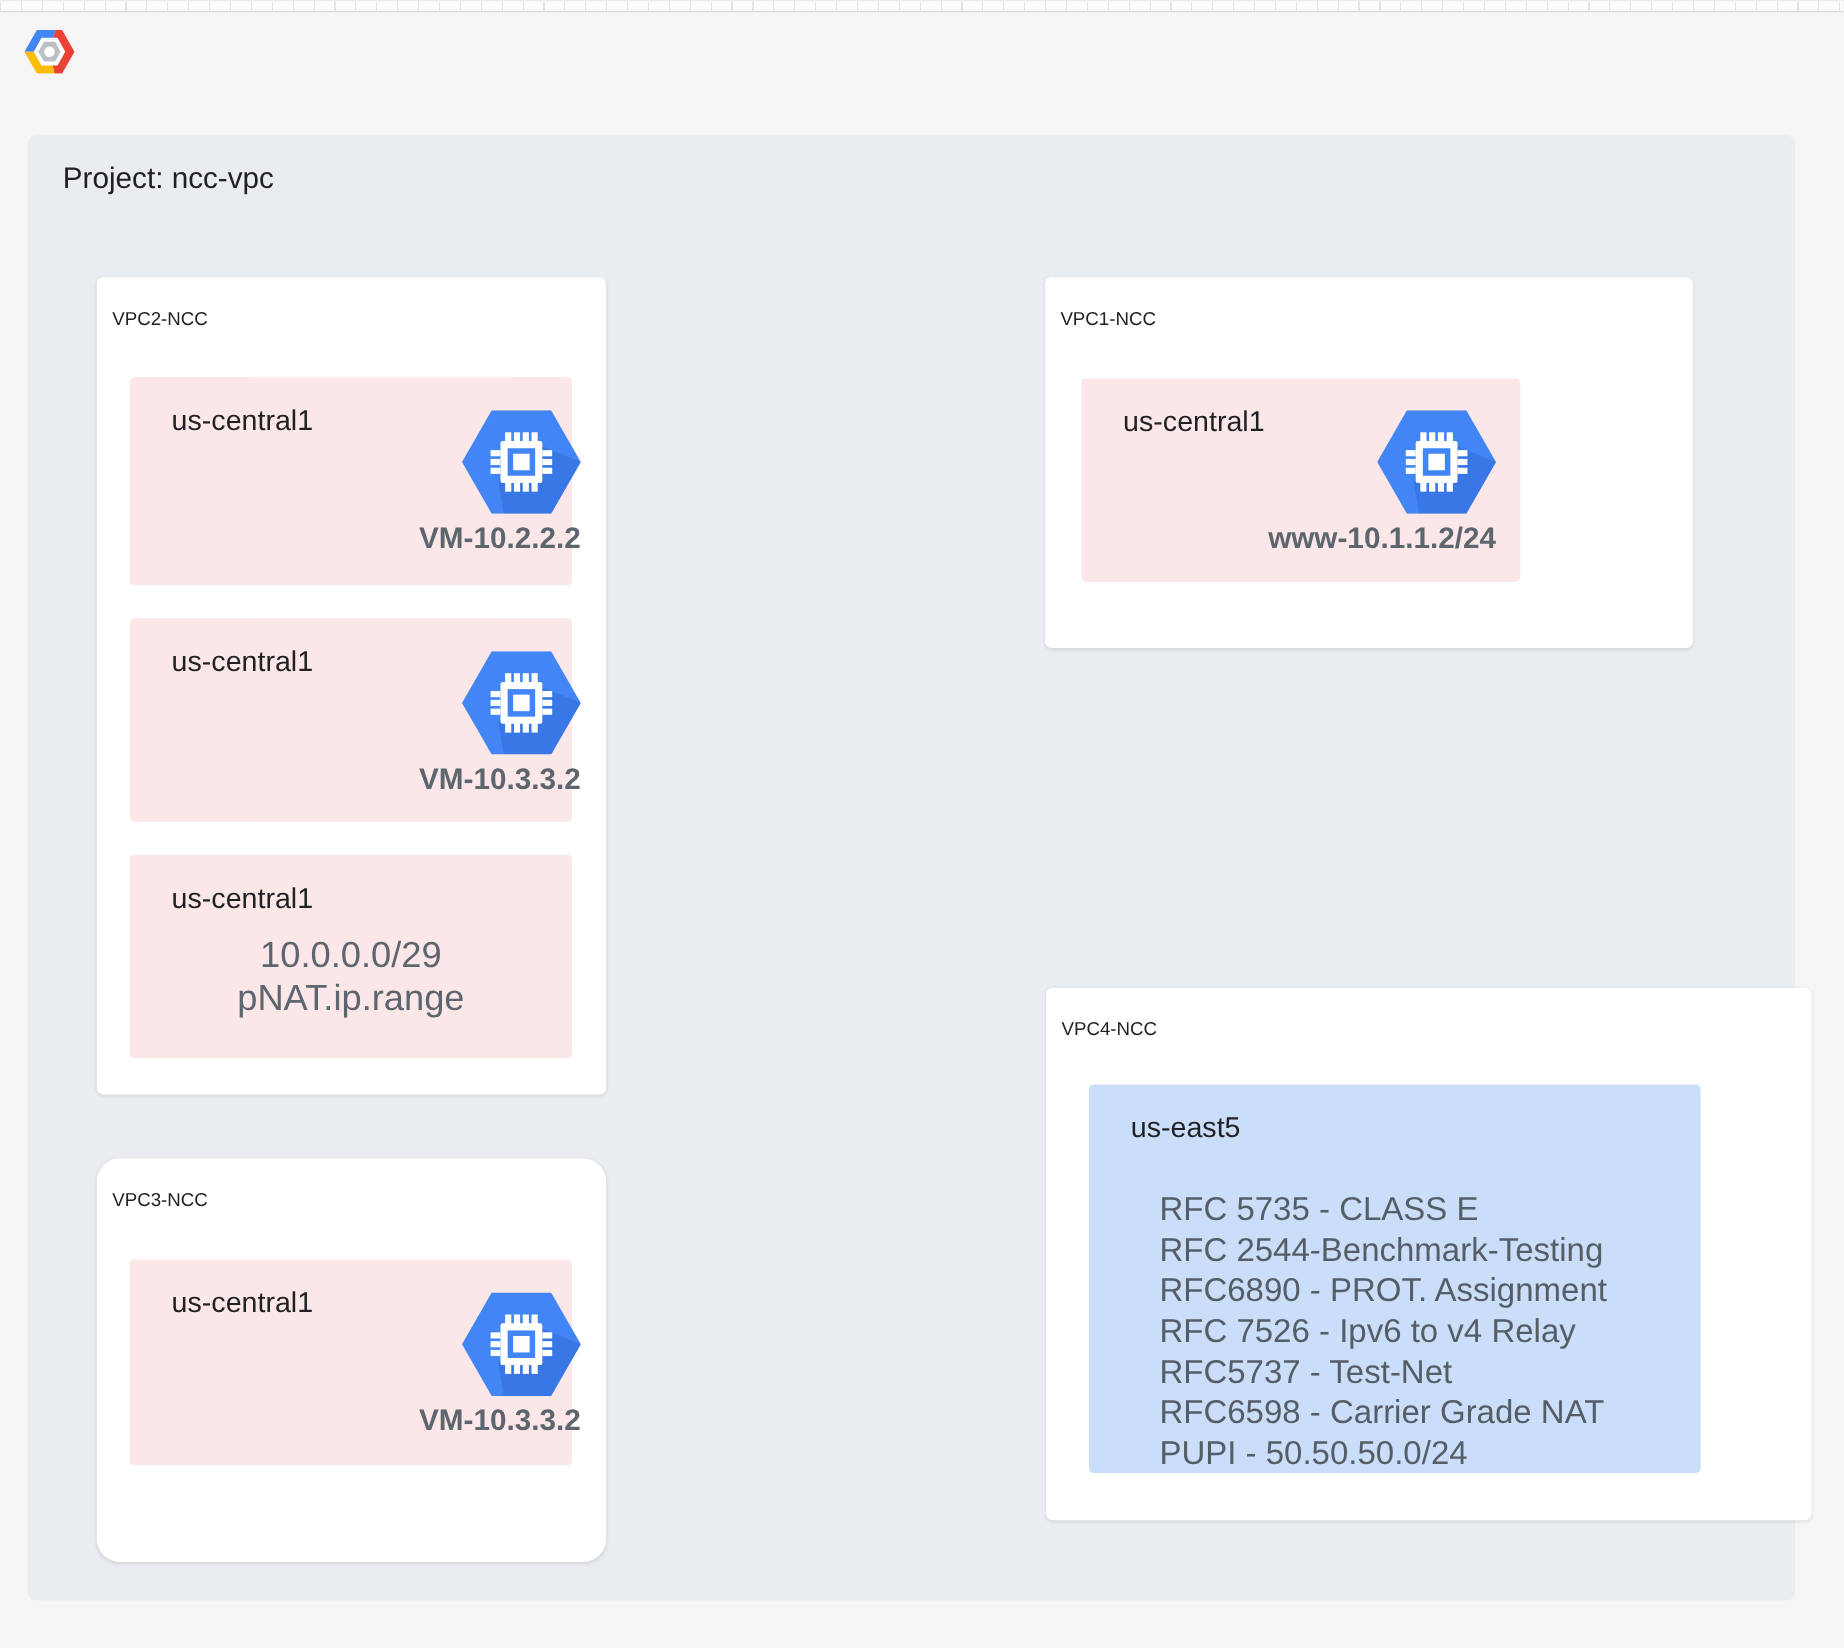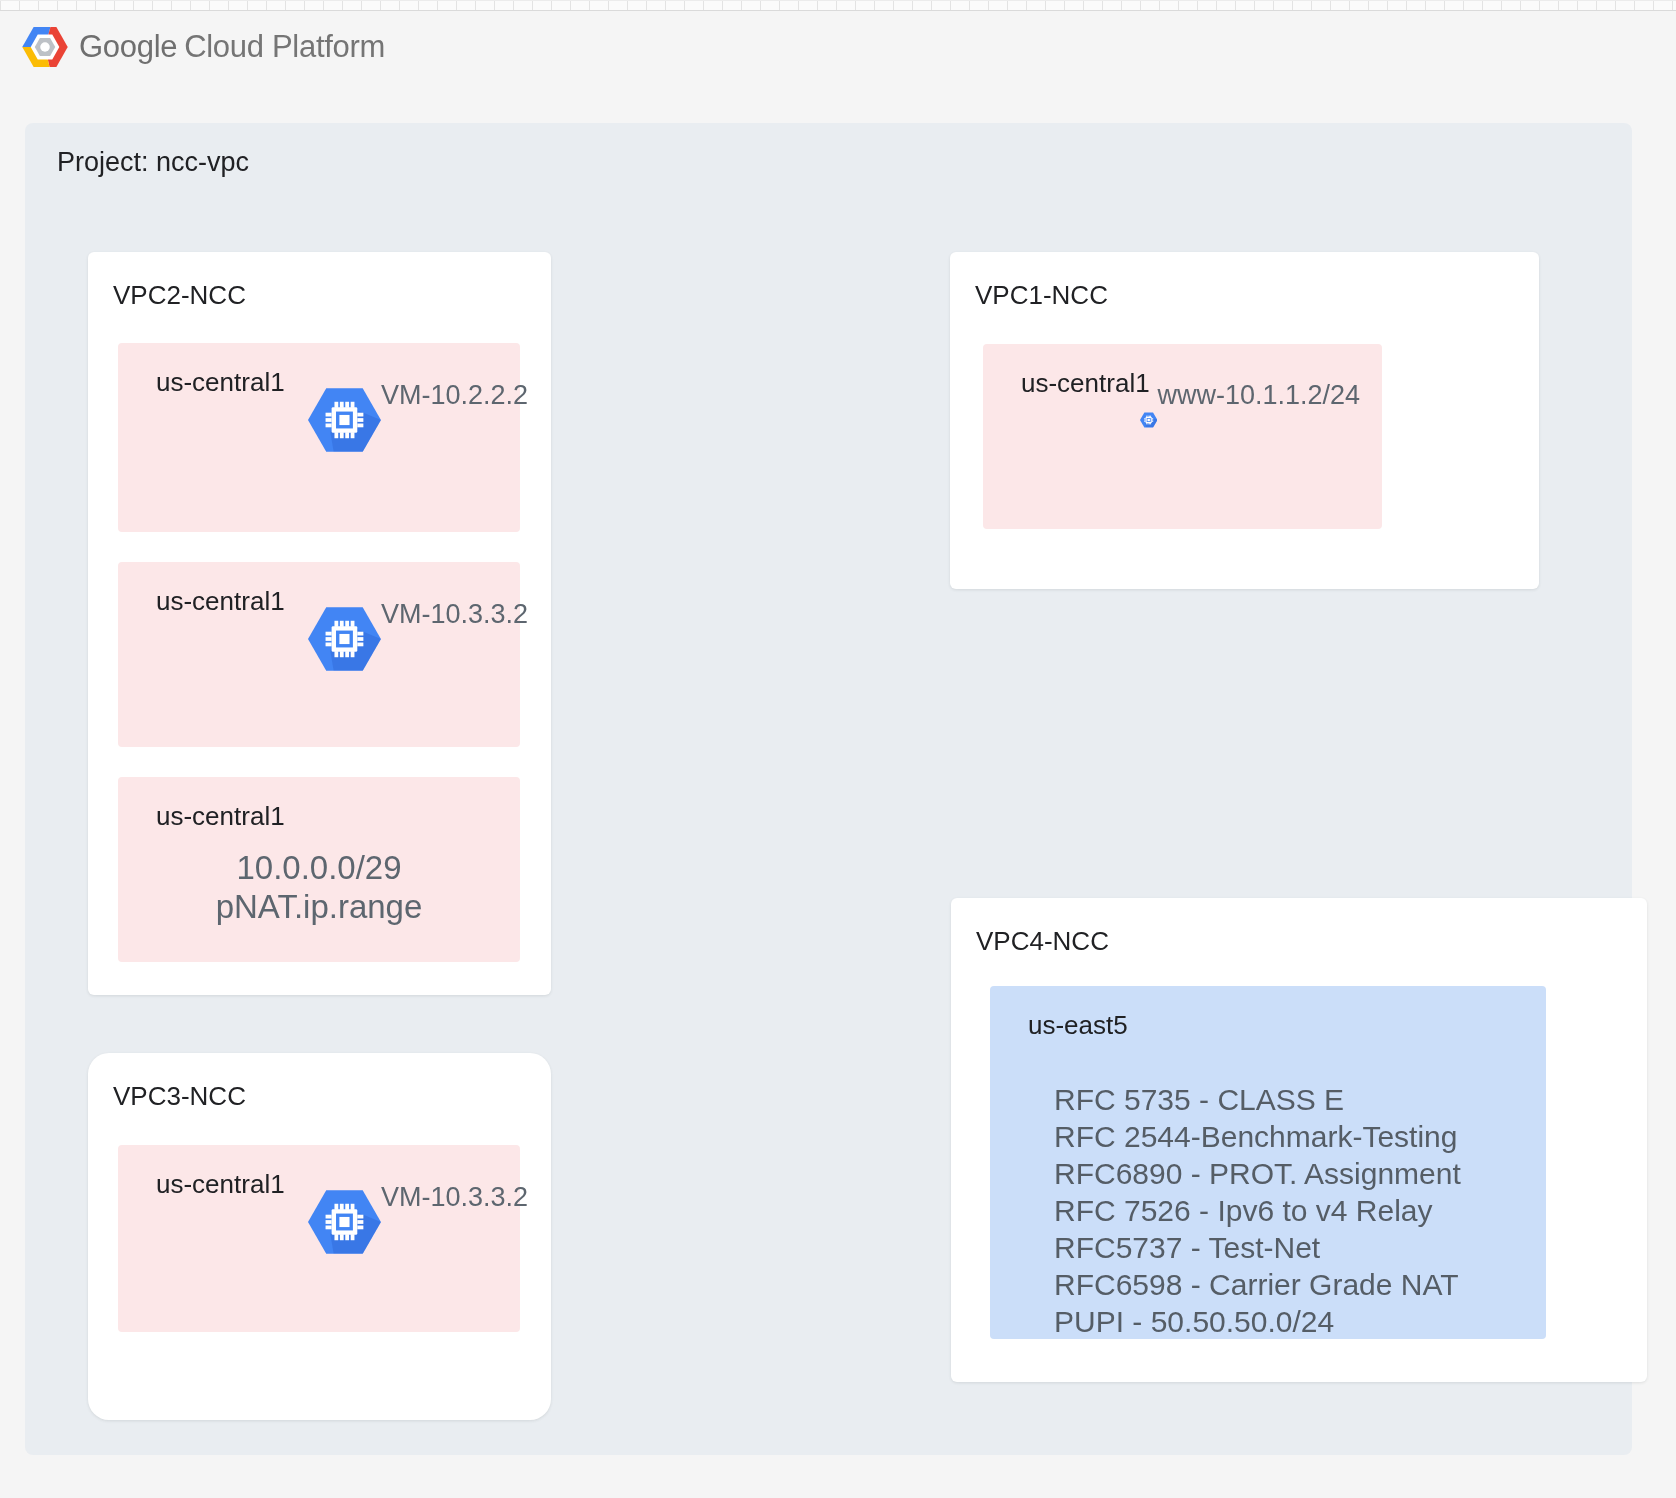--- a/index.html
+++ b/index.html
@@ -13,38 +13,38 @@
   .logo{position:absolute;left:22px;top:27px;display:flex;align-items:center;gap:11px;}
   .logo-text{font-size:31px;color:#757575;letter-spacing:-0.3px;white-space:nowrap;}
   .logo-text .brand{font-weight:500;color:#6f6f6f;margin-right:7px;}
   
   .project{position:absolute;left:25px;top:123px;width:1607px;height:1332px;
     background:#e9edf1;border-radius:8px;}
   .project-label{position:absolute;left:32px;top:24px;font-size:27px;color:#202124;}
   
   .vpc{position:absolute;background:#ffffff;border-radius:6px;
        box-shadow:0 1px 3px rgba(60,64,67,.12);}
-  .vpc-title{position:absolute;left:25px;top:28px;font-size:26px;color:#202124;}
+  .vpc-title{position:absolute;left:14px;top:28px;font-size:17px;color:#202124;}
   #vpc2{left:63px;top:129px;width:463px;height:743px;}
   #vpc1{left:925px;top:129px;width:541px;height:337px;padding-left:48px;}
   #vpc3{left:63px;top:930px;width:463px;height:367px;border-radius:21px;}
   #vpc4{left:926px;top:775px;width:696px;height:484px;}
   
   .region{position:absolute;border-radius:4px;}
   .region.pink{background:#fce7e8;}
   .region.blue{background:#cbdef9;}
   #vpc2-r1{left:30px;top:91px;width:402px;height:189px;}
   #vpc2-r2{left:30px;top:310px;width:402px;height:185px;}
   #vpc2-r3{left:30px;top:525px;width:402px;height:185px;}
   #vpc1-r1{left:33px;top:92px;width:399px;height:185px;}
   #vpc3-r1{left:30px;top:92px;width:402px;height:187px;}
   #vpc4-r1{left:39px;top:88px;width:556px;height:353px;}
   .region-label{position:absolute;left:22px;top:24px;font-size:26px;color:#202124;margin-left:16px;}
   
-  .icon-stack{position:absolute;width:220px;display:flex;align-items:flex-start;}
+  .icon-stack{position:absolute;width:220px;display:flex;flex-direction:column;align-items:flex-end;font-weight:bold;}
   .stack-a{left:190px;top:30px;}
   .stack-b{left:157px;top:29px;}
   .caption{margin-top:7px;font-size:27px;color:#5d666f;white-space:nowrap;}
   
   .center-lines{position:absolute;left:0;right:0;top:71px;text-align:center;
     font-size:33px;line-height:39px;color:#5d666f;}
   
   .rfc{position:absolute;left:64px;top:95px;font-size:30px;line-height:37px;
     color:#555d66;white-space:nowrap;}
   .hidden-defs{position:absolute;width:0;height:0;overflow:hidden;}
@@ -89,21 +89,20 @@
   </symbol>
 </svg>
 
 <div class="canvas">
   <div class="grid-strip"></div>
 
   <div class="logo">
     <svg width="46" height="40">
         <use href="#gcp-logo-hex"></use>
       </svg>
-    <div class="logo-text"><span class="brand">Google</span><span>Cloud Platform</span></div>
   </div>
 
   <div class="project">
     <div class="project-label">Project: ncc-vpc</div>
 
     <div class="vpc" id="vpc2">
       <div class="vpc-title">VPC2-NCC</div>
       <div class="region pink" id="vpc2-r1">
         <div class="region-label">us-central1</div>
         <div class="icon-stack stack-a">

